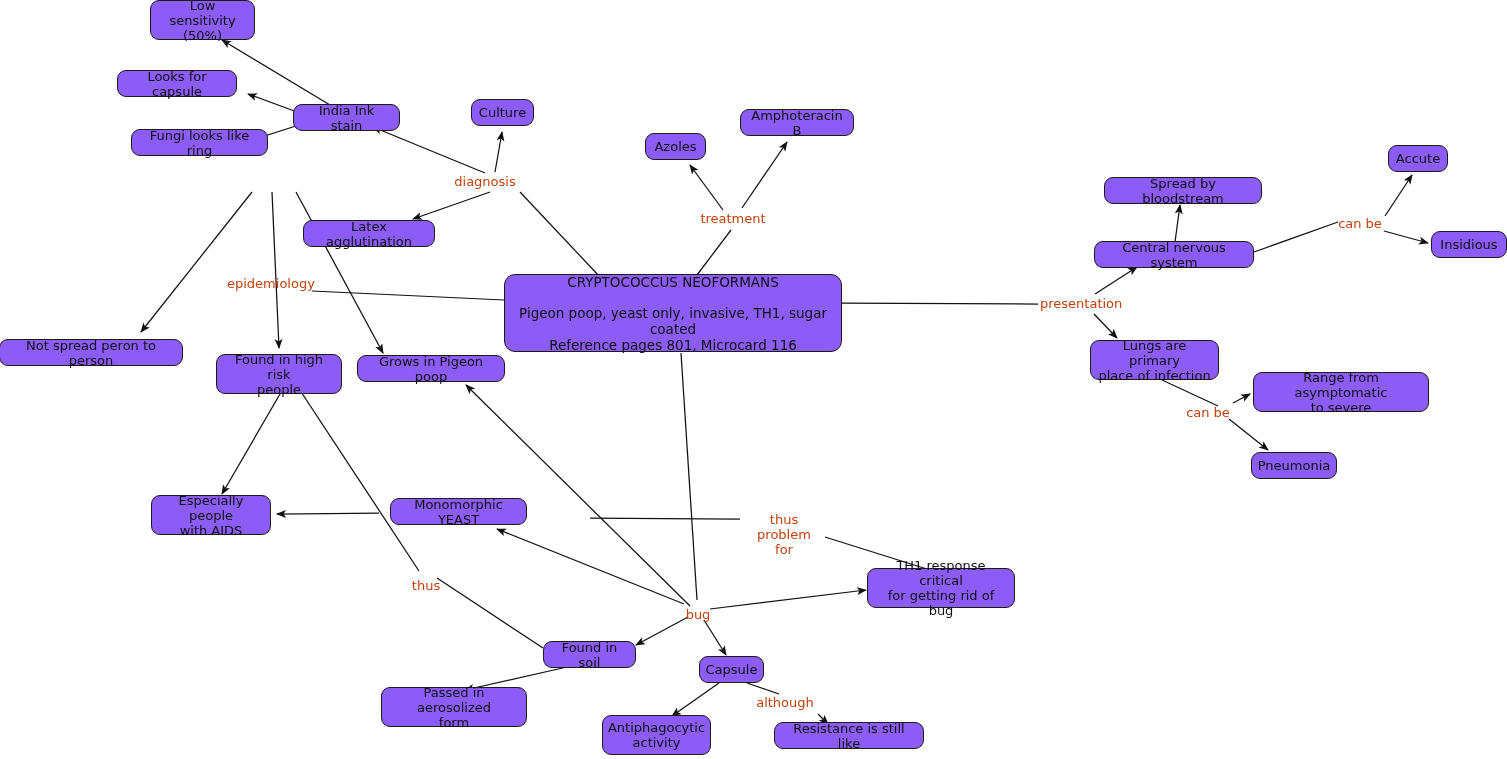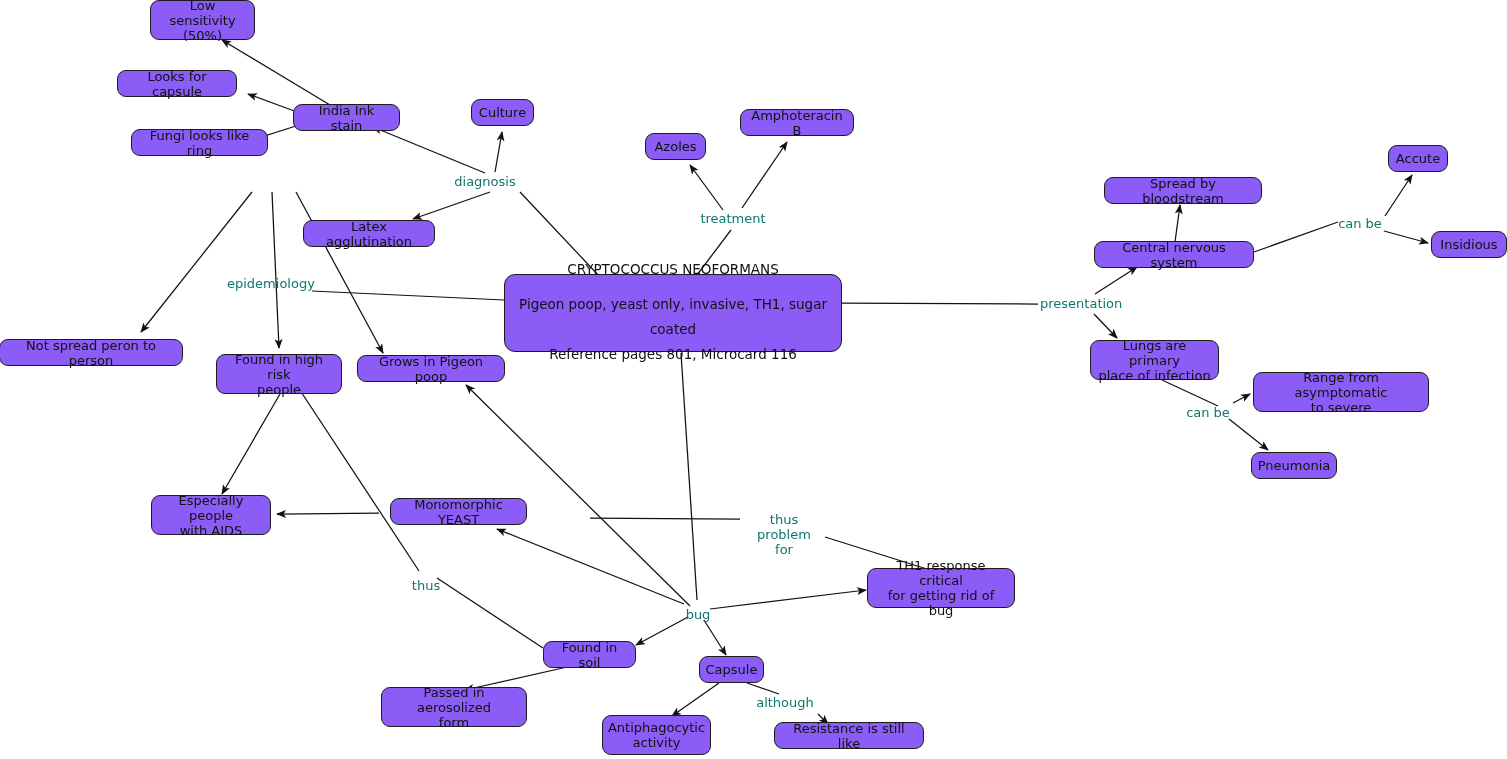--- a/index.html
+++ b/index.html
@@ -47,25 +47,25 @@
     font-size: 13.5px;
     line-height: 19px;
     padding: 6px 10px;
     flex-direction: column;
     justify-content: center;
   }
   .central .title {
     margin-bottom: 13px;
   }
   .central .detail {
-    line-height: 25px;
+    line-height: 16px;
   }
   .link-label {
     position: absolute;
-    color: #0f766e;
+    color: #c2410c;
     font-size: 13px;
     line-height: 15px;
     text-align: center;
     white-space: pre-line;
     background: transparent;
   }
 </style>
 </head>
 <body>
 

